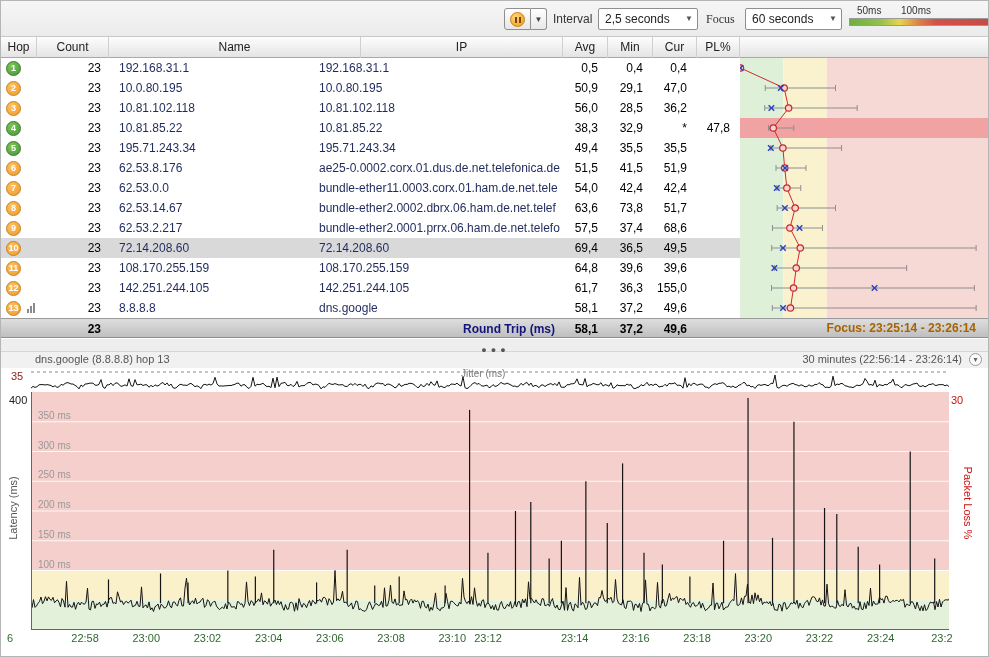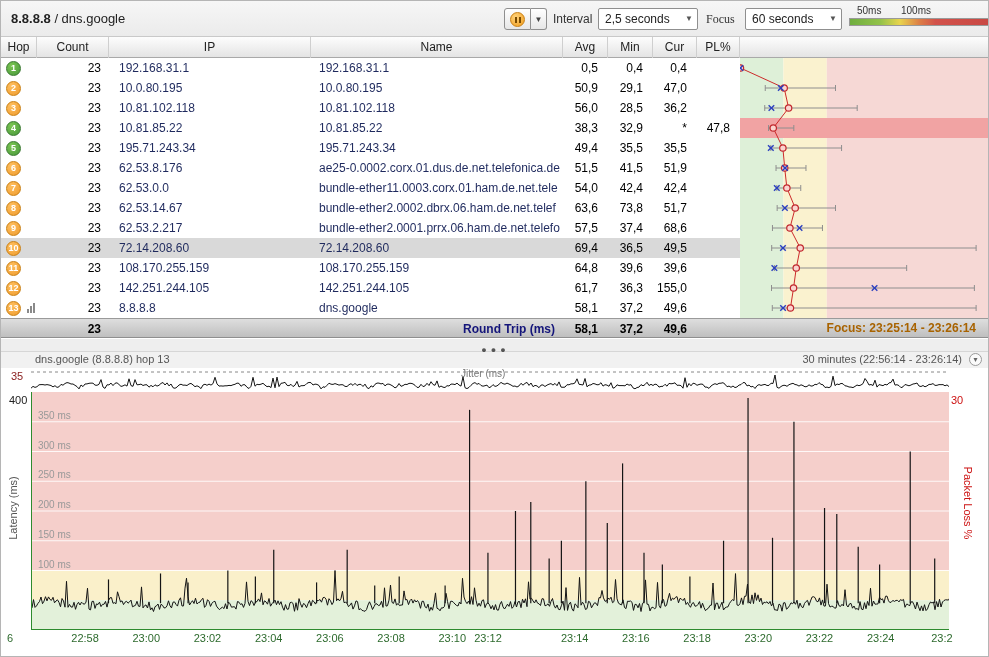--- a/index.html
+++ b/index.html
@@ -92,24 +92,20 @@
 
   .xaxis { position:absolute; left:0; top:631px; width:989px; height:18px; background:#fff; }
   .xtick { position:absolute; top:0; transform:translateX(-50%); font-size:11px; color:#2d6a2d; white-space:nowrap; }
 </style>
 </head>
 <body>
 
 <div class="app">
 
   <div class="toolbar">
-    <div class="target-label">
-      <b>8.8.8.8</b>
-      <span>/ dns.google</span>
-    </div>
     <div class="pause-group">
       <div class="pause-btn">
         <span class="pause-circle">
             <i></i>
             <i></i>
           </span>
       </div>
       <div class="pause-drop">
         <span>▼</span>
       </div>
@@ -129,22 +125,22 @@
         <span class="t1">50ms</span>
         <span class="t2">100ms</span>
       </div>
       <div class="bar"></div>
     </div>
   </div>
 
   <div class="thead">
     <div class="hcell c-hop">Hop</div>
     <div class="hcell c-count">Count</div>
+    <div class="hcell c-name">Name</div>
     <div class="hcell c-ip">IP</div>
-    <div class="hcell c-name">Name</div>
     <div class="hcell c-avg">Avg</div>
     <div class="hcell c-min">Min</div>
     <div class="hcell c-cur">Cur</div>
     <div class="hcell c-pl">PL%</div>
   </div>
 
   <div class="rows" id="rows">
     <div class="trow">
         <div class="row-left">
           <div class="cell c-hop">

